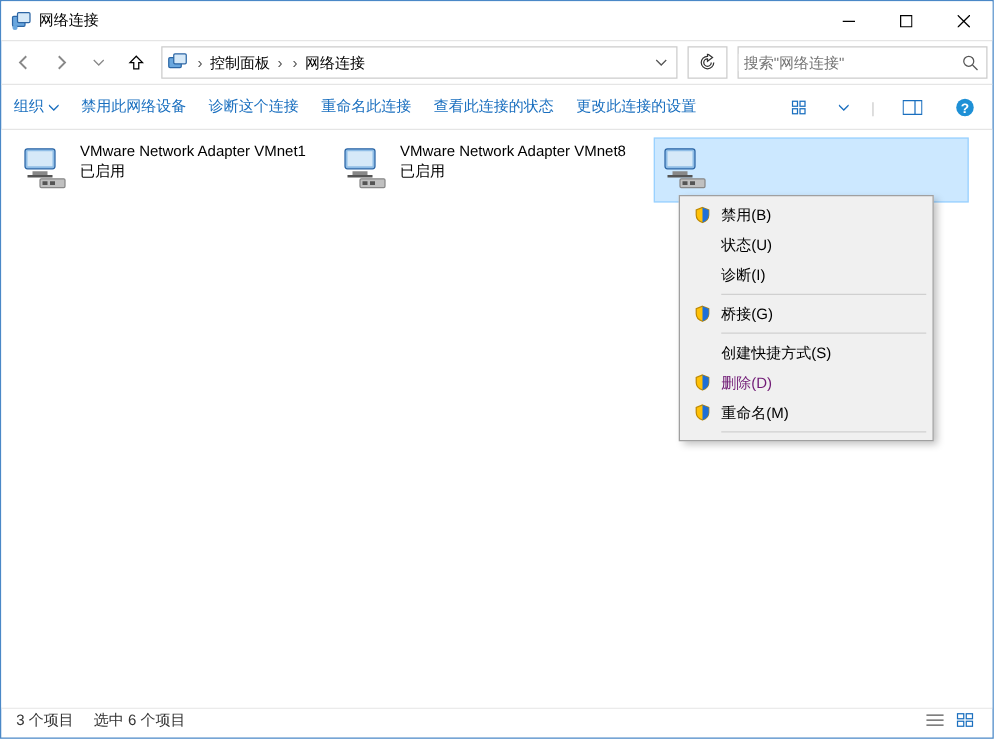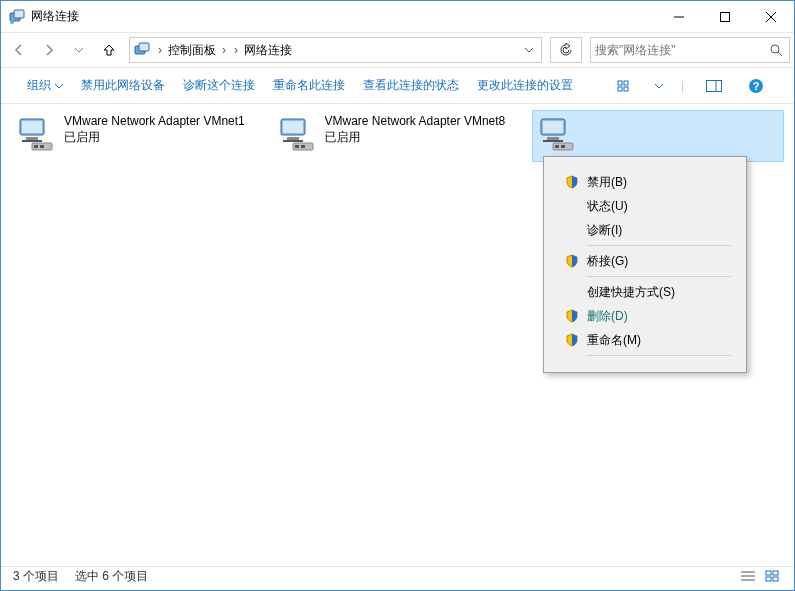--- a/index.html
+++ b/index.html
@@ -17,39 +17,39 @@
 .addr-bar { flex: 1; height: 26px; border: 1px solid #ccc; display: flex; align-items: center; margin: 0 6px 0 4px; }
 .addr-icon { width: 24px; display:flex; align-items:center; justify-content:center; }
 .crumb { padding: 0 2px; height: 100%; display:flex; align-items:center; cursor:pointer; }
 .crumb-sep { padding: 0 4px; color: #555; }
 .addr-drop { width: 24px; display:flex; align-items:center; justify-content:center; color:#555; border-left: 0; }
 .refresh-btn { width: 32px; height: 26px; border: 1px solid #ccc; display:flex; align-items:center; justify-content:center; margin-right:6px; }
 .search-box { width: 200px; height: 26px; border: 1px solid #ccc; display:flex; align-items:center; }
 .search-box input { border: none; outline: none; flex: 1; font-size: 12px; padding-left: 4px; color: #888; }
 .search-box .sicon { width: 26px; display:flex; align-items:center; justify-content:center; color:#555; }
 
-.toolbar { height: 36px; border-bottom: 1px solid #e5e5e5; display:flex; align-items:center; padding: 0 26px; gap: 18px; justify-content: space-between; }
+.toolbar { height: 36px; border-bottom: 1px solid #e5e5e5; display:flex; align-items:center; padding: 0 10px; gap: 18px; justify-content: space-between; }
 .toolbar .tb { color: #1a6fbf; cursor: pointer; display:flex; align-items:center; gap:4px; }
 .toolbar .spacer { flex: 1; }
 .toolbar .vicon { width: 24px; height: 24px; display: flex; align-items: center; justify-content: center; color: #1a6fbf; cursor: pointer; }
 .divider { color: #ccc; }
 
 .content { position: relative; height: 462px; background: #fff; padding: 6px 10px; }
-.adapters { display: flex; gap: 4px; justify-content: space-between; }
+.adapters { display: flex; gap: 4px; }
 .adapter { width: 252px; height: 52px; display: flex; padding: 2px 4px; border: 1px solid transparent; }
 .adapter.selected { background: #cce8ff; border: 1px solid #99d1ff; }
 .adapter .aicon { width: 42px; height: 44px; margin-right: 6px; display:flex; align-items:flex-start; }
 .adapter .atxt { flex: 1; overflow: hidden; }
 .adapter .atxt div { white-space: nowrap; overflow: hidden; text-overflow: ellipsis; line-height: 16px; font-size: 12px; }
 
-.ctx-menu { position: absolute; left: 542px; top: 52px; width: 204px; background: #f0f0f0; border: 1px solid #a0a0a0; box-shadow: 3px 3px 6px rgba(0,0,0,0.25); padding: 13px; }
+.ctx-menu { position: absolute; left: 542px; top: 52px; width: 204px; background: #f0f0f0; border: 1px solid #a0a0a0; box-shadow: 3px 3px 6px rgba(0,0,0,0.25); padding: 3px; }
 .ctx-item { height: 24px; display: flex; align-items: center; padding-left: 4px; position: relative; }
 .ctx-item .cicon { width: 22px; display:flex; align-items:center; justify-content:center; }
 .ctx-item .ctxt { padding-left: 4px; font-size: 12px; }
-.ctx-item.disabled .ctxt { color: #0f766e; }
+.ctx-item.disabled .ctxt { color: #701a75; }
 .ctx-sep { height: 1px; background: #d0d0d0; margin: 3px 2px 3px 30px; }
 .ctx-item.highlighted { outline: 3px dashed #d62c2c; outline-offset: -1px; }
 
 .statusbar { height: 19px; border-top: 1px solid #e5e5e5; display:flex; align-items:center; padding: 0 12px; gap: 16px; font-size: 12px; color: #333; }
 .statusbar .spacer { flex: 1; }
 .view-toggle { display:flex; gap:4px; }
 .view-toggle div { width: 20px; height: 16px; display:flex; align-items:center; justify-content:center; cursor:pointer; }
 
 svg { display:block; }
 </style>

